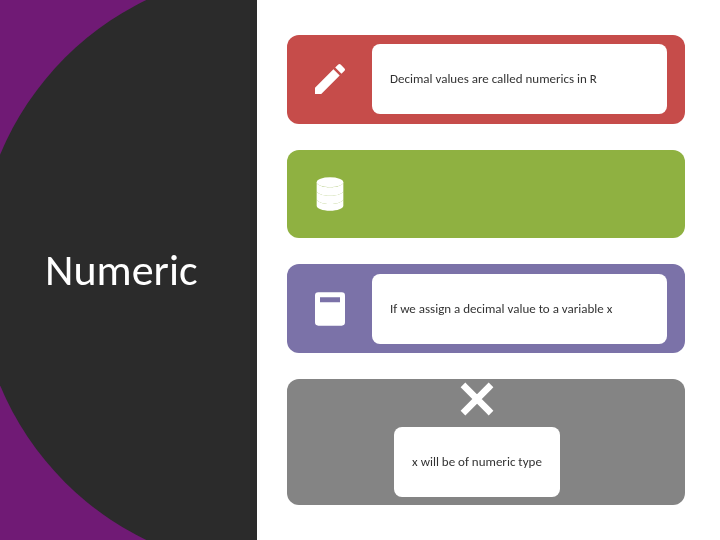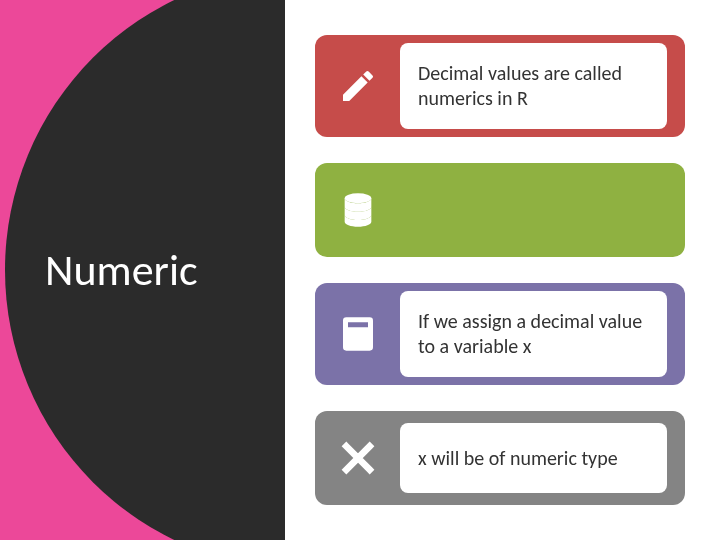--- a/index.html
+++ b/index.html
@@ -10,23 +10,23 @@
     font-family: "Segoe UI", Calibri, Arial, sans-serif;
     overflow: hidden;
     position: relative;
   }
   .slide {
     width: 100%;
     height: 100%;
     display: flex;
   }
   .left-panel {
-    width: 285px;
+    width: 257px;
     height: 100%;
-    background: #ec4899;
+    background: #701a75;
     position: relative;
     display: flex;
     align-items: center;
     overflow: hidden;
   }
   .arc {
     position: absolute;
     right: -320px;
     top: 50%;
     transform: translateY(-50%);
@@ -68,28 +68,28 @@
   }
   .card-body {
     flex: 1;
     background: #ffffff;
     border-radius: 8px;
     margin: 8px 0;
     padding: 18px 18px;
     display: flex;
     align-items: center;
     min-height: 70px;
-    font-size: 20px;
+    font-size: 13px;
     color: #333;
     line-height: 1.25;
   }
   .c-red    { background: #c64c4a; }
   .c-green  { background: #8fb141; }
   .c-purple { background: #7b72a8; }
-  .c-gray   { background: #848484; }
+  .c-gray   { background: #848484; flex-direction: column; }
   svg { width: 40px; height: 40px; }
 </style>
 </head>
 <body>
 
 <div class="slide">
   <div class="left-panel">
     <div class="arc"></div>
     <div class="title">Numeric</div>
   </div>

